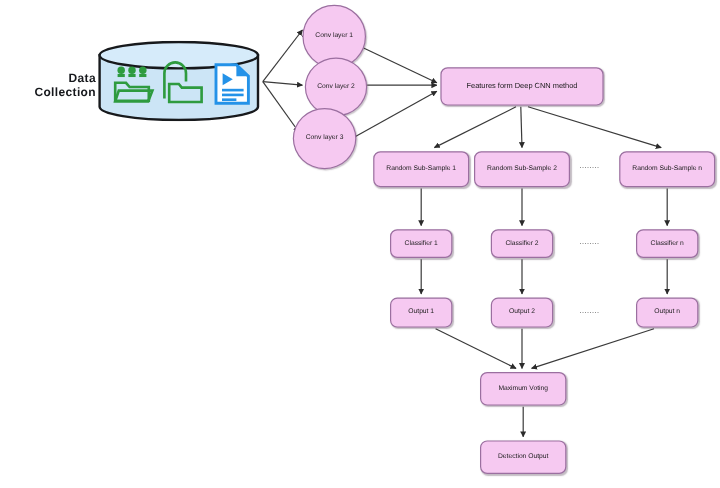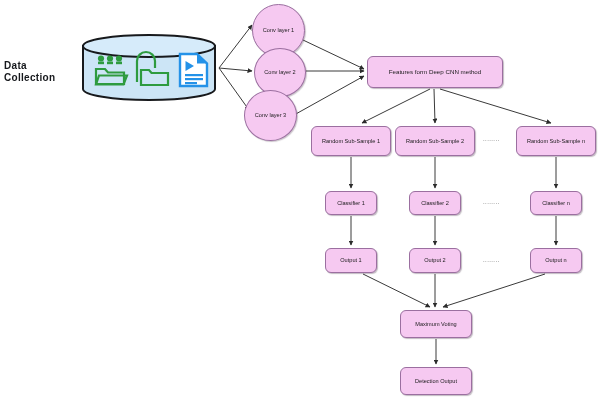--- a/index.html
+++ b/index.html
@@ -26,21 +26,21 @@
   
   #data-collection-label {
     position: absolute;
     left: 4px;
     top: 60px;
     width: 76px;
     font-size: 10px;
     font-weight: bold;
     color: #16181c;
     letter-spacing: 0.3px;
-    text-align: left;
+    text-align: right;
     line-height: 12px;
   }
   
   #cylinder-shape {
     position: absolute;
     left: 81px;
     top: 34px;
     width: 136px;
     height: 67px;
   }

